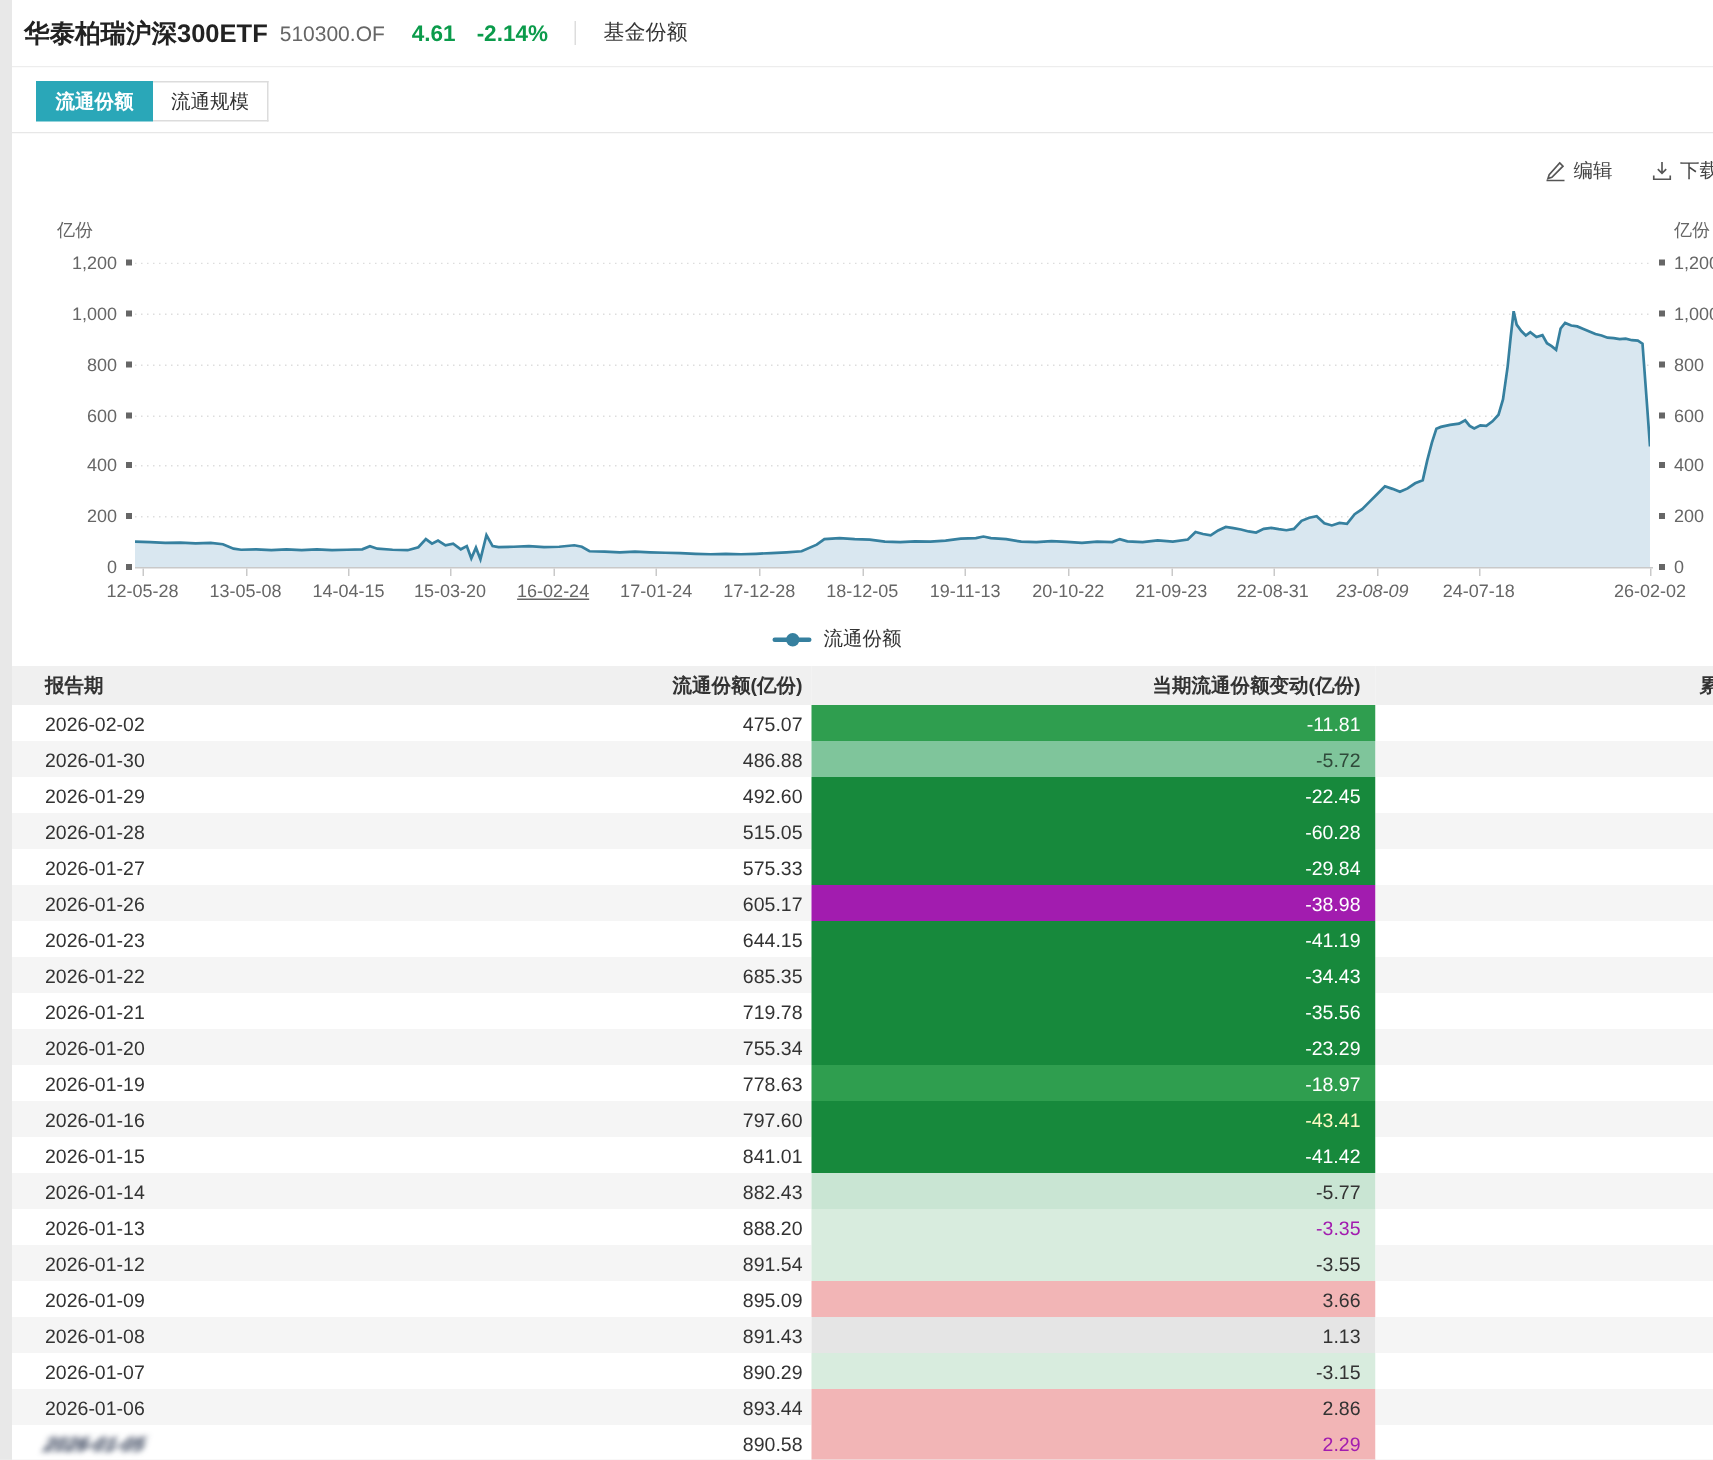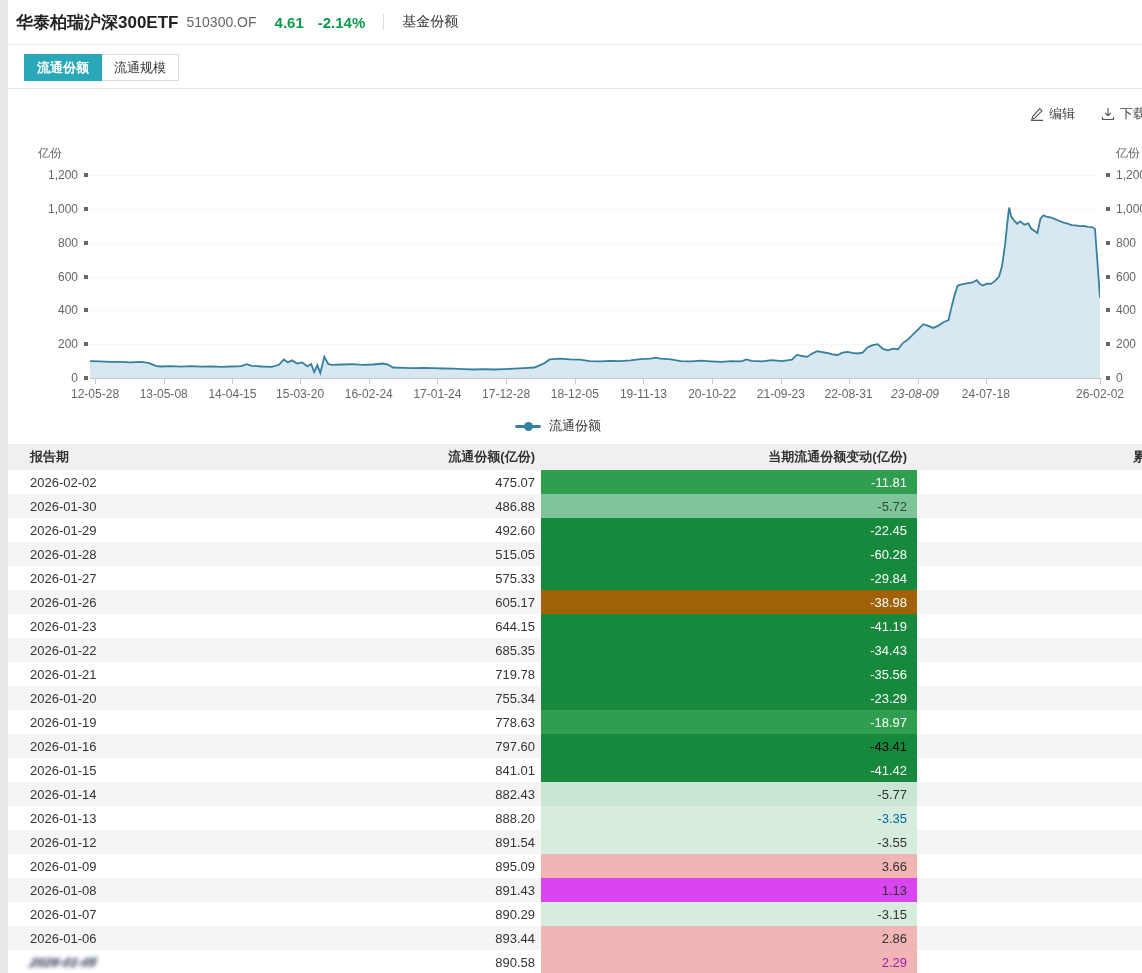--- a/index.html
+++ b/index.html
@@ -165,21 +165,21 @@
           <div class="x-tick" style="left: 758.51px;"></div>
           <div class="x-tick" style="left: 828.2px;"></div>
           <div class="x-tick" style="left: 895.87px;"></div>
           <div class="x-tick" style="left: 1010px;"></div>
         </div>
       <div id="xLabels">
           <div class="xlab" style="left: 87.05px;">12-05-28</div>
           <div class="xlab" style="left: 155.73px;">13-05-08</div>
           <div class="xlab" style="left: 224.41px;">14-04-15</div>
           <div class="xlab" style="left: 292.08px;">15-03-20</div>
-          <div class="xlab" style="left: 360.76px;">16-02-24</div>
+          <div class="xlab" style="left: 360.76px; text-decoration: underline;">16-02-24</div>
           <div class="xlab" style="left: 429.44px;">17-01-24</div>
           <div class="xlab" style="left: 498.12px;">17-12-28</div>
           <div class="xlab" style="left: 566.8px;">18-12-05</div>
           <div class="xlab" style="left: 635.48px;">19-11-13</div>
           <div class="xlab" style="left: 704.16px;">20-10-22</div>
           <div class="xlab" style="left: 772.84px;">21-09-23</div>
           <div class="xlab" style="left: 840.51px;">22-08-31</div>
           <div class="xlab" style="left: 907px; font-style: italic;">23-08-09</div>
           <div class="xlab" style="left: 977.87px;">24-07-18</div>
           <div class="xlab" style="left: 1092px;">26-02-02</div>
@@ -229,21 +229,21 @@
           </tr>
           <tr class="odd">
             <td class="c1">2026-01-27</td>
             <td class="c2">575.33</td>
             <td class="c3" style="background: rgb(23, 137, 60); color: rgb(255, 255, 255);">-29.84</td>
             <td class="c4"></td>
           </tr>
           <tr class="even">
             <td class="c1">2026-01-26</td>
             <td class="c2">605.17</td>
-            <td class="c3" style="background: #a16207; color: rgb(255, 255, 255);">-38.98</td>
+            <td class="c3" style="background: #a21caf; color: rgb(255, 255, 255);">-38.98</td>
             <td class="c4"></td>
           </tr>
           <tr class="odd">
             <td class="c1">2026-01-23</td>
             <td class="c2">644.15</td>
             <td class="c3" style="background: rgb(23, 137, 60); color: rgb(255, 255, 255);">-41.19</td>
             <td class="c4"></td>
           </tr>
           <tr class="even">
             <td class="c1">2026-01-22</td>
@@ -265,57 +265,57 @@
           </tr>
           <tr class="odd">
             <td class="c1">2026-01-19</td>
             <td class="c2">778.63</td>
             <td class="c3" style="background: rgb(47, 158, 79); color: rgb(255, 255, 255); margin-top: 33px;">-18.97</td>
             <td class="c4"></td>
           </tr>
           <tr class="even">
             <td class="c1">2026-01-16</td>
             <td class="c2">797.60</td>
-            <td class="c3" style="background: rgb(23, 137, 60); color: #000000;">-43.41</td>
+            <td class="c3" style="background: rgb(23, 137, 60); color: #fef9c3;">-43.41</td>
             <td class="c4"></td>
           </tr>
           <tr class="odd">
             <td class="c1">2026-01-15</td>
             <td class="c2">841.01</td>
             <td class="c3" style="background: rgb(23, 137, 60); color: rgb(255, 255, 255);">-41.42</td>
             <td class="c4"></td>
           </tr>
           <tr class="even">
             <td class="c1">2026-01-14</td>
             <td class="c2">882.43</td>
             <td class="c3" style="background: rgb(201, 229, 211); color: rgb(51, 51, 51);">-5.77</td>
             <td class="c4"></td>
           </tr>
           <tr class="odd">
             <td class="c1">2026-01-13</td>
             <td class="c2">888.20</td>
-            <td class="c3" style="background: rgb(216, 236, 222); color: #0369a1;">-3.35</td>
+            <td class="c3" style="background: rgb(216, 236, 222); color: #a21caf;">-3.35</td>
             <td class="c4"></td>
           </tr>
           <tr class="even">
             <td class="c1">2026-01-12</td>
             <td class="c2">891.54</td>
             <td class="c3" style="background: rgb(216, 236, 222); color: rgb(51, 51, 51);">-3.55</td>
             <td class="c4"></td>
           </tr>
           <tr class="odd">
             <td class="c1">2026-01-09</td>
             <td class="c2">895.09</td>
             <td class="c3" style="background: rgb(242, 181, 182); color: rgb(51, 51, 51);">3.66</td>
             <td class="c4"></td>
           </tr>
           <tr class="even">
             <td class="c1">2026-01-08</td>
             <td class="c2">891.43</td>
-            <td class="c3" style="background: #d946ef; color: rgb(51, 51, 51);">1.13</td>
+            <td class="c3" style="background: #e5e5e5; color: rgb(51, 51, 51);">1.13</td>
             <td class="c4"></td>
           </tr>
           <tr class="odd">
             <td class="c1">2026-01-07</td>
             <td class="c2">890.29</td>
             <td class="c3" style="background: rgb(216, 236, 222); color: rgb(51, 51, 51);">-3.15</td>
             <td class="c4"></td>
           </tr>
           <tr class="even">
             <td class="c1">2026-01-06</td>

